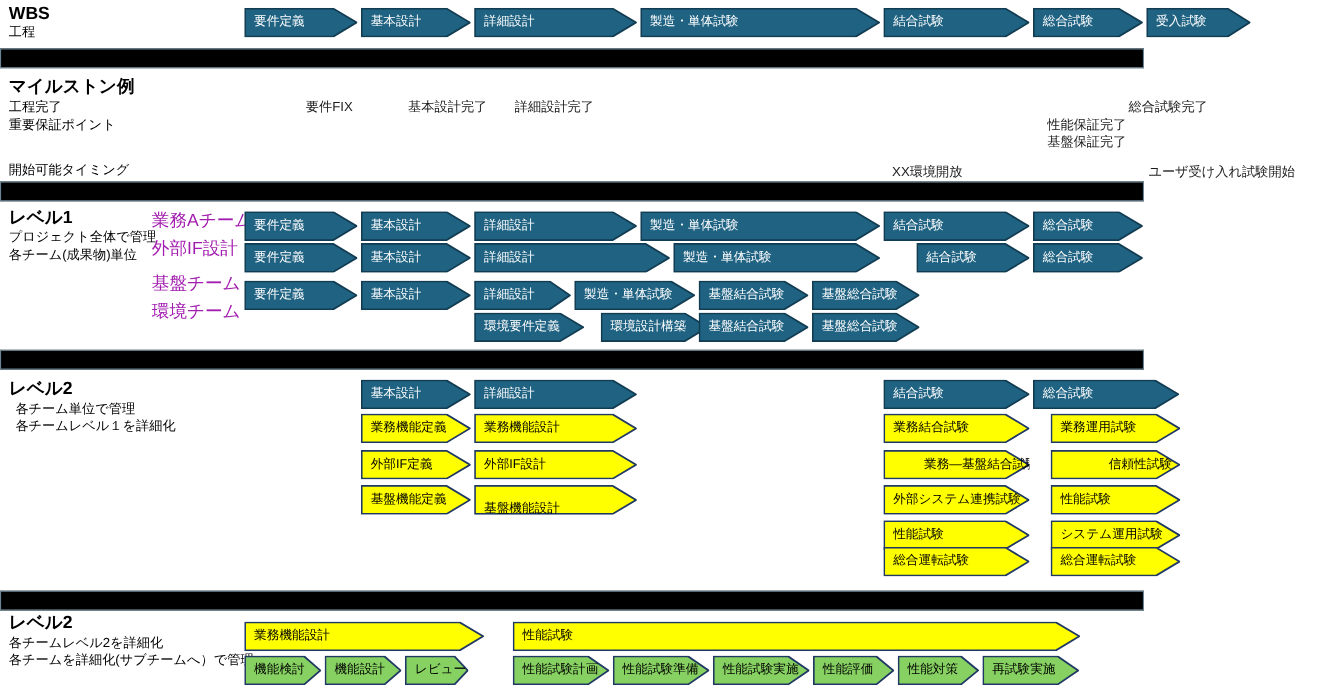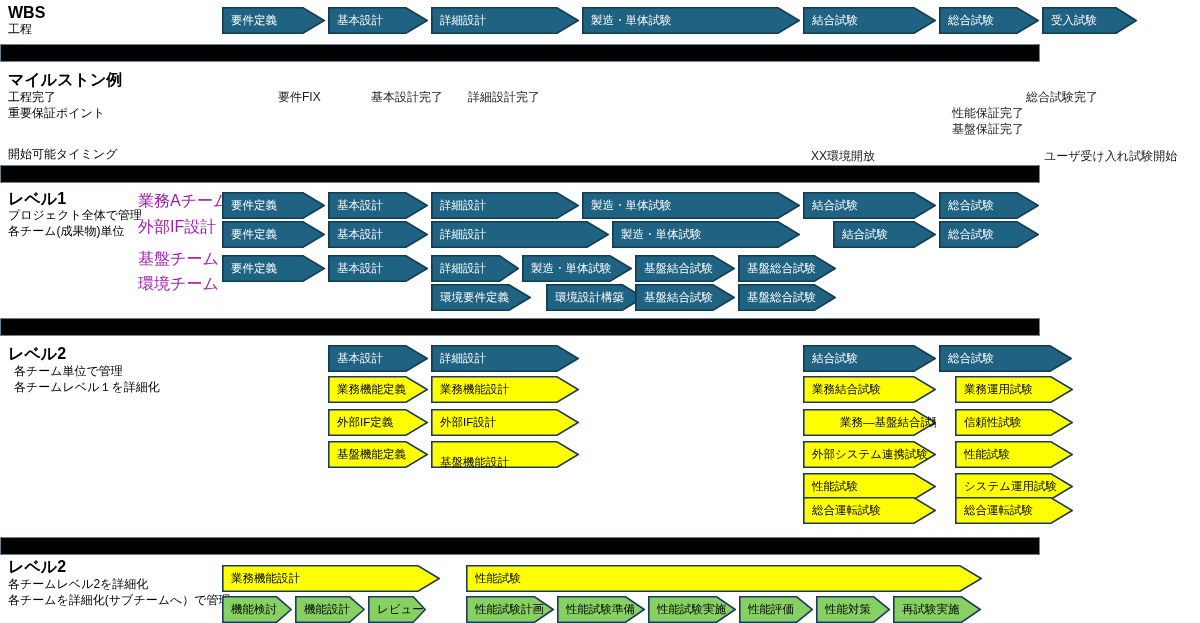--- a/index.html
+++ b/index.html
@@ -389,21 +389,21 @@
           <polygon points="0.8,0.8 111,0.8 132.2,13.5 111,26.2 0.8,26.2" fill="#FFFF00" stroke="#1F3864" stroke-width="1.6" stroke-linejoin="miter"></polygon>
         </svg>
         <span class="lbl">総合運転試験</span>
       </div>
       <div class="arrow yellow" style="left: 955px; top: 376px; width: 118px; height: 27px;">
         <svg class="shape" viewBox="0 0 118 27" preserveAspectRatio="none" width="118" height="27">
           <polygon points="0.8,0.8 96,0.8 117.2,13.5 96,26.2 0.8,26.2" fill="#FFFF00" stroke="#1F3864" stroke-width="1.6" stroke-linejoin="miter"></polygon>
         </svg>
         <span class="lbl">業務運用試験</span>
       </div>
-      <div class="arrow yellow" style="left: 955px; top: 409px; width: 118px; height: 27px;">
+      <div class="arrow yellow" style="left: 955px; top: 409px; width: 118px; height: 27px; padding-left: 44px;">
         <svg class="shape" viewBox="0 0 118 27" preserveAspectRatio="none" width="118" height="27">
           <polygon points="0.8,0.8 96,0.8 117.2,13.5 96,26.2 0.8,26.2" fill="#FFFF00" stroke="#1F3864" stroke-width="1.6" stroke-linejoin="miter"></polygon>
         </svg>
         <span class="lbl">信頼性試験</span>
       </div>
       <div class="arrow yellow" style="left: 955px; top: 441px; width: 118px; height: 27px;">
         <svg class="shape" viewBox="0 0 118 27" preserveAspectRatio="none" width="118" height="27">
           <polygon points="0.8,0.8 96,0.8 117.2,13.5 96,26.2 0.8,26.2" fill="#FFFF00" stroke="#1F3864" stroke-width="1.6" stroke-linejoin="miter"></polygon>
         </svg>
         <span class="lbl">性能試験</span>

